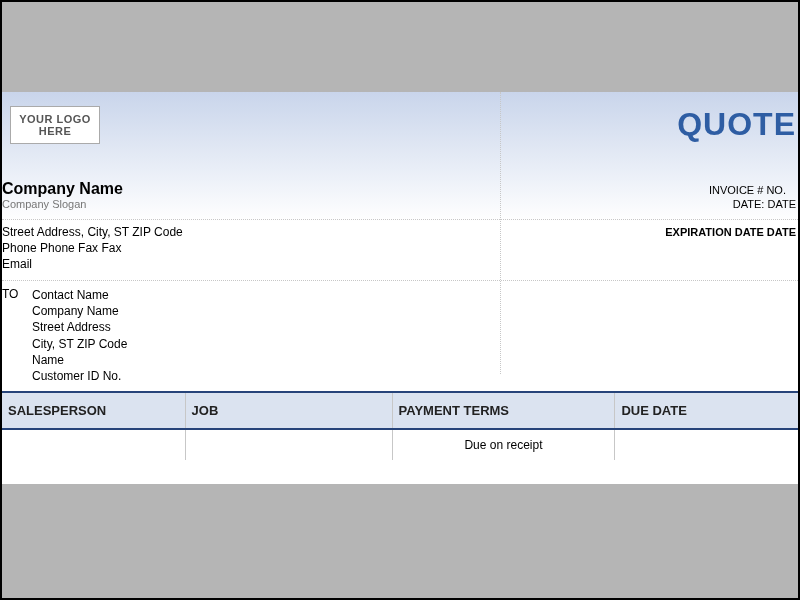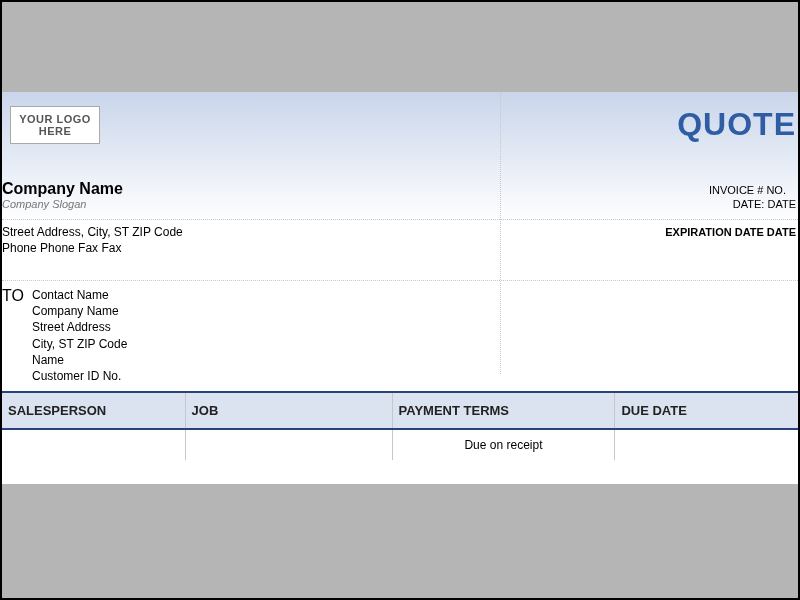--- a/index.html
+++ b/index.html
@@ -10,27 +10,27 @@
   
   .hdr-grad{position:absolute;left:0;right:0;top:0;height:130px;
     background:linear-gradient(#c9d5eb,#ffffff);}
   .logo-box{position:absolute;left:8px;top:14px;width:88px;height:36px;
     background:#fff;border:1px solid #aaa;display:flex;align-items:center;
     justify-content:center;font-size:11px;font-weight:bold;letter-spacing:.5px;
     color:#555;line-height:1.1;text-align:center;}
   .quote{position:absolute;right:2px;top:14px;font-size:32px;font-weight:bold;
     color:#2e5da3;letter-spacing:1px;}
   .co-name{position:absolute;left:0;top:88px;font-size:16px;font-weight:bold;}
-  .co-slogan{position:absolute;left:0;top:106px;font-size:11px;font-style:italic;
+  .co-slogan{position:absolute;left:0;top:106px;font-size:11px;
     color:#777;}
   .invno{position:absolute;right:12px;top:92px;font-size:11px;}
   .date{position:absolute;right:2px;top:106px;font-size:11px;}
   .addr{position:absolute;left:0;top:132px;font-size:12px;line-height:1.35;}
   .expire{position:absolute;right:2px;top:134px;font-size:11px;font-weight:bold;margin-left:48px;}
-  .to-lbl{position:absolute;left:0;top:195px;font-size:16px;}
+  .to-lbl{position:absolute;left:0;top:195px;font-size:12px;}
   .to-block{position:absolute;left:30px;top:195px;font-size:12px;line-height:1.35;}
   
   .vdot{position:absolute;top:0;bottom:110px;left:498px;border-left:1px dotted #c7c7c7;}
   .hdot1{position:absolute;left:0;right:0;top:127px;border-top:1px dotted #c7c7c7;}
   .hdot2{position:absolute;left:0;right:0;top:188px;border-top:1px dotted #c7c7c7;}
   
   table.details{position:absolute;left:0;right:0;bottom:24px;width:100%;
     border-collapse:collapse;}
   table.details th{background:#dbe3f0;border-top:2px solid #27447a;
     border-bottom:2px solid #27447a;font-size:13px;font-weight:bold;
@@ -53,20 +53,21 @@
     <div class="co-slogan">Company Slogan</div>
 
     <div class="invno">INVOICE # NO.</div>
     <div class="date">DATE: DATE</div>
 
     <div class="hdot1"></div>
 
     <div class="addr">
       <div>Street Address, City, ST ZIP Code</div>
       <div>Phone Phone Fax Fax</div>
+      <div>Email</div>
     </div>
     <div class="expire">EXPIRATION DATE DATE</div>
 
     <div class="hdot2"></div>
 
     <div class="to-lbl">TO</div>
     <div class="to-block">
       <div>Contact Name</div>
       <div>Company Name</div>
       <div>Street Address</div>

